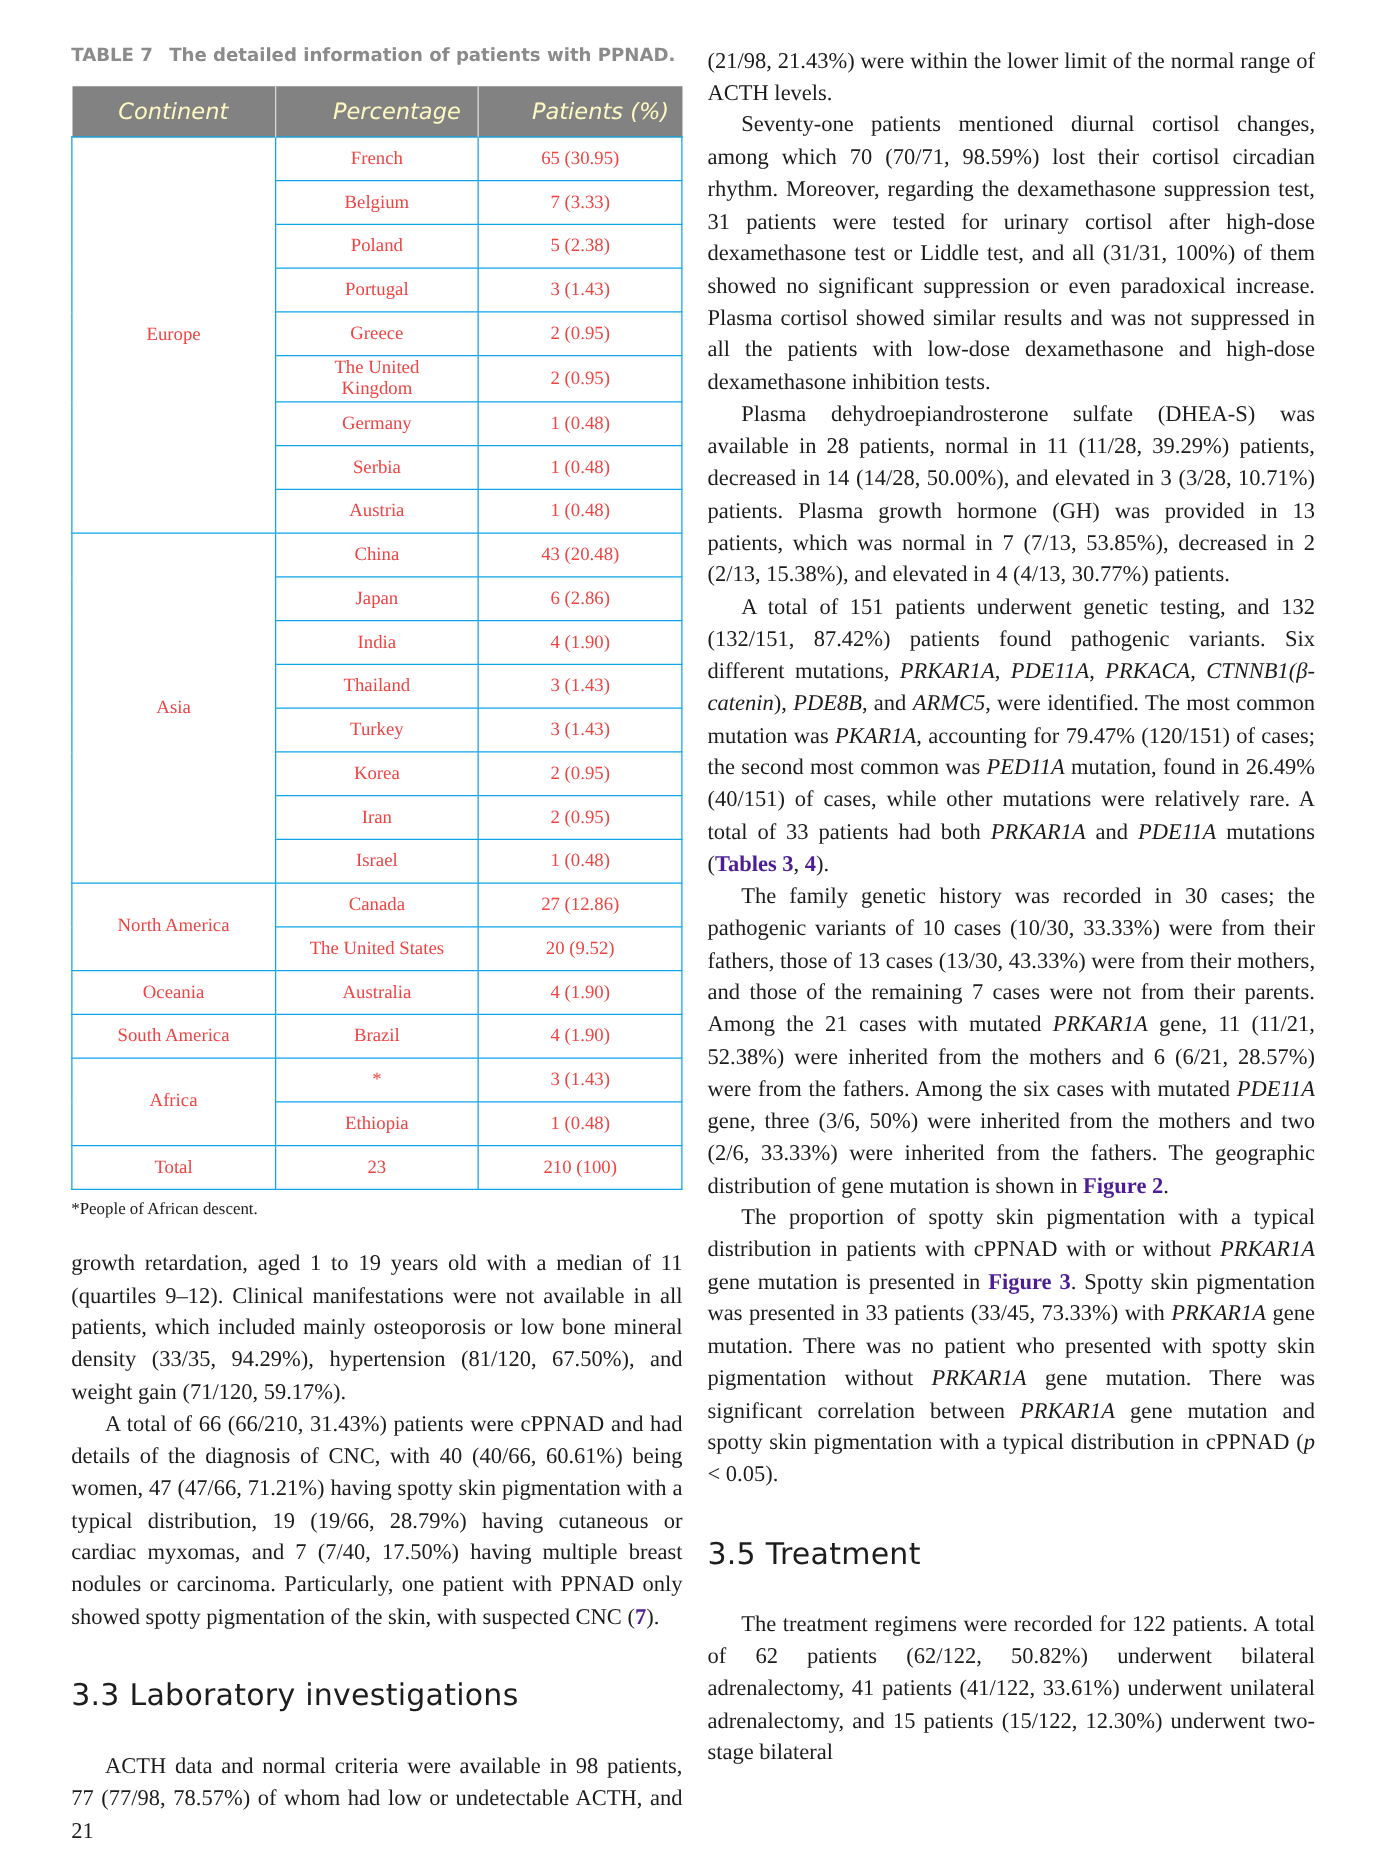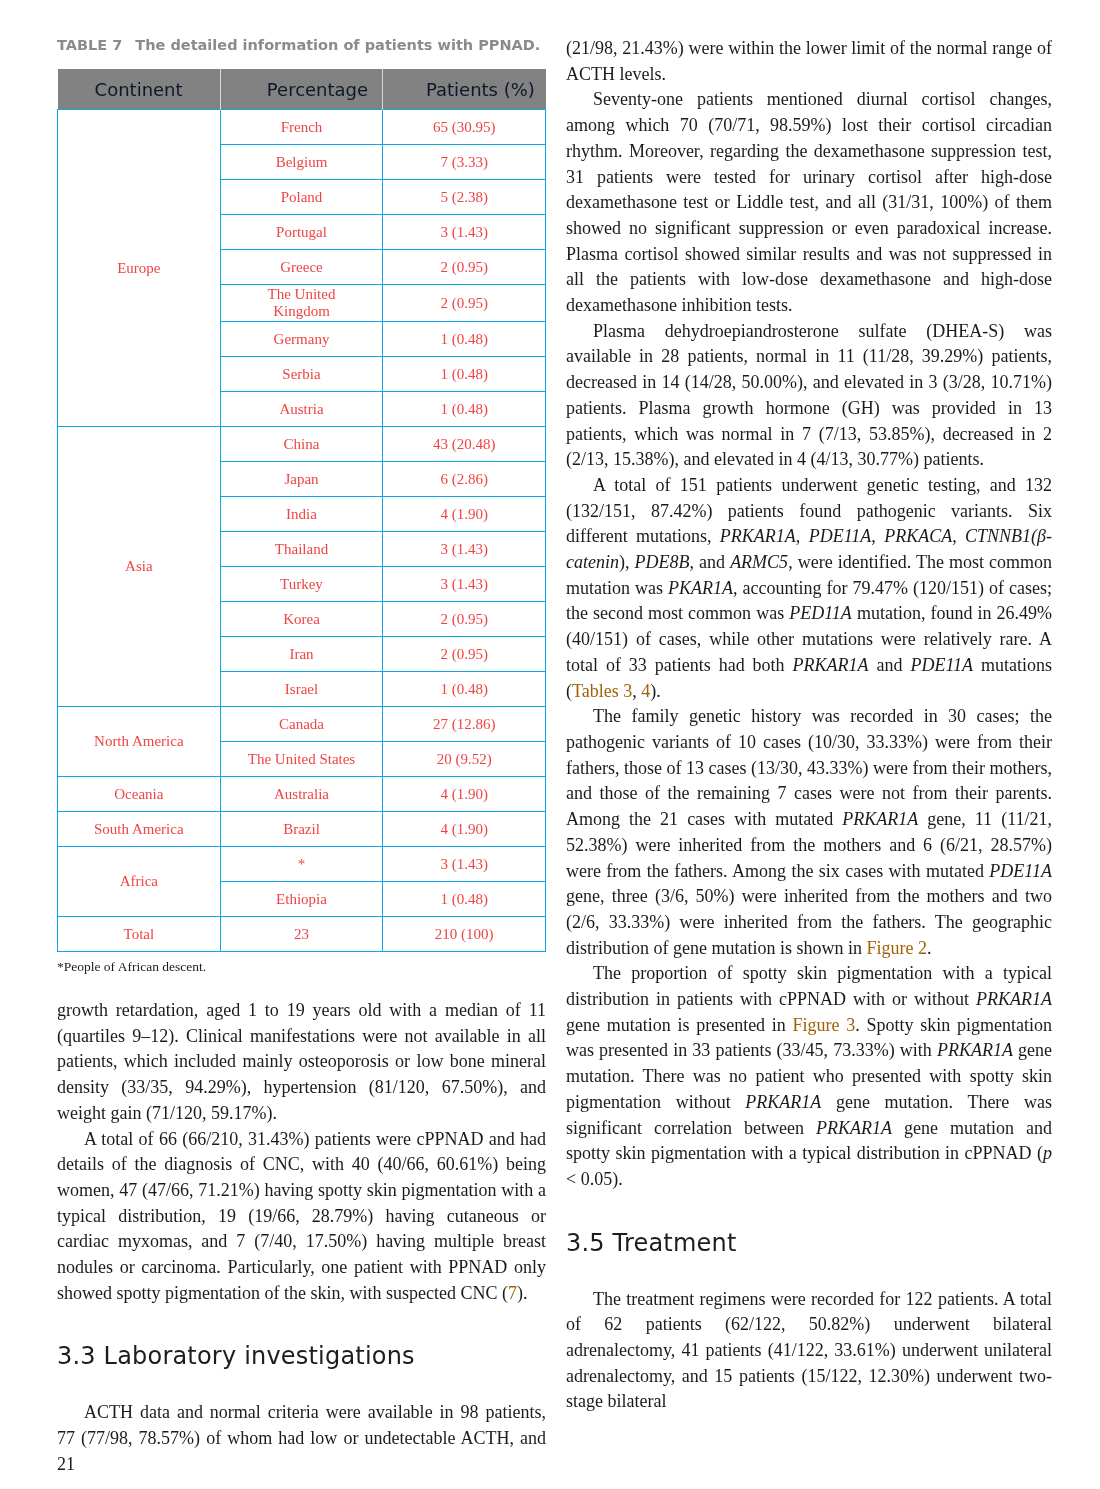--- a/index.html
+++ b/index.html
@@ -7,38 +7,38 @@
           font-family:"Liberation Serif", serif; color:#1b1b1b; overflow:hidden; }
   .col { position:absolute; top:36px; }
   .col-left  { left:57px;  width:489px; }
   .col-right { left:566px; width:486px; }
 
   .caption { font-family:"DejaVu Sans", sans-serif; font-size:14.5px; font-weight:bold;
              color:#8b8b8b; line-height:18px; }
   .cap-label { margin-right:13px; }
 
   table.ptable { border-collapse:collapse; width:100%; margin-top:15px; }
-  table.ptable th { background:#828282; color:#0f172a; font-family:"DejaVu Sans", sans-serif;
+  table.ptable th { background:#828282; color:#fef9c3; font-family:"DejaVu Sans", sans-serif;
                     font-weight:normal; font-size:18px; height:36px; padding:2px 4px;
-                    text-align:center; width:33.33%; }
+                    text-align:center; width:33.33%;font-style:italic; }
   table.ptable th + th { border-left:1px solid #d9d9d9;padding-left:36px; }
   table.ptable td { border:1px solid #0ea5e9; text-align:center; font-size:15px;
                     height:32px; padding:1px 22px; color:#ef4444; }
 
   .footnote { font-size:13.5px; margin-top:7px; color:#1b1b1b; }
 
   .body-p { font-size:18px; line-height:25.7px; text-align:justify; margin:0; }
   .mt { margin-top:23px; }
   .indent { text-indent:27px; }
 
   .section-heading { font-family:"DejaVu Sans", sans-serif; font-size:24px; font-weight:500;
                      color:#1d1d1f; margin:36px 0 30px 0; letter-spacing:.2px; }
 
   .i { font-style:italic; }
-  .link { color:#a16207; }
+  .link { color:#4c1d95;font-weight:bold; }
 </style>
 </head>
 <body>
 
 <div class="page">
 
   <div class="col col-left">
 
     <div class="caption">
       <span class="cap-label">TABLE 7</span><span class="cap-text">The detailed information of patients with PPNAD.</span>

